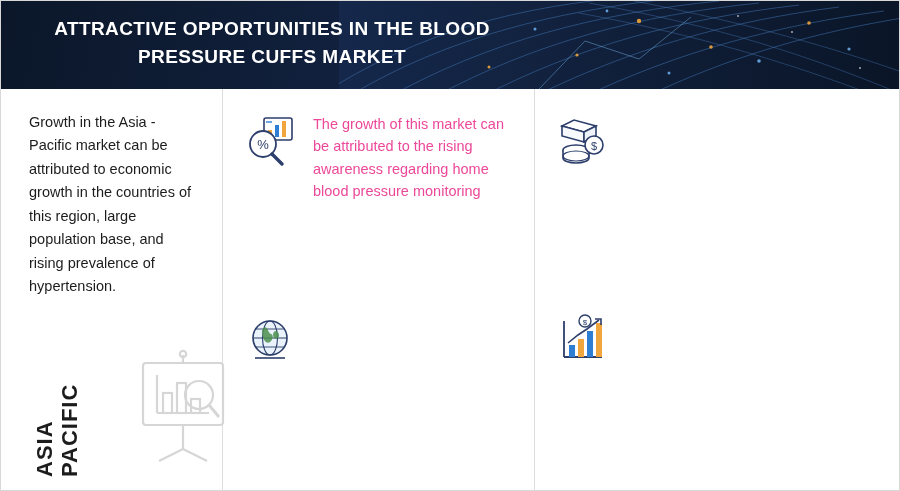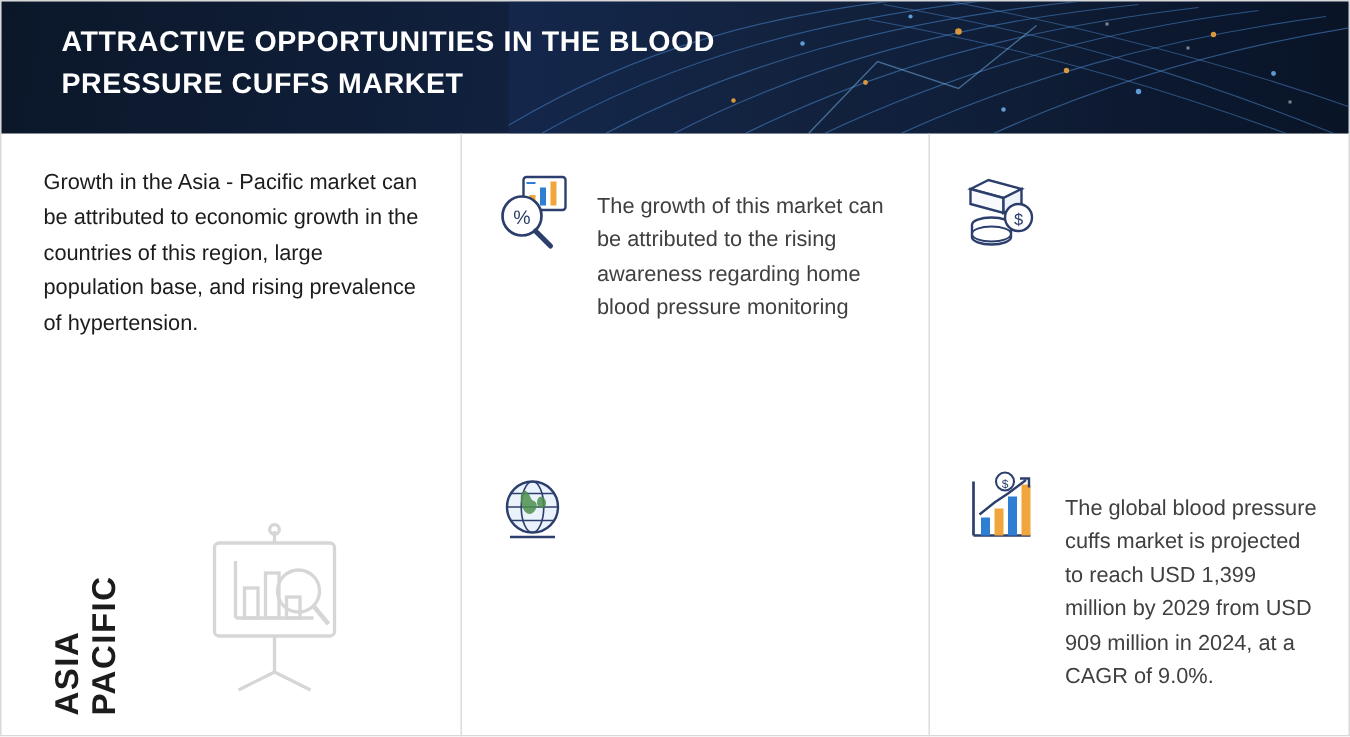--- a/index.html
+++ b/index.html
@@ -21,49 +21,50 @@
   
   .header {
     position: relative;
     height: 88px;
     background: #0d1b33;
     background: linear-gradient(100deg, #0b1729 0%, #122241 45%, #16294c 70%, #0e1c34 100%);
     overflow: hidden;
   }
   .header-title {
     position: absolute;
-    left: 40px;
+    left: 11px;
     top: 14px;
     width: 520px;
     color: #ffffff;
     font-size: 19px;
     font-weight: bold;
     line-height: 1.45;
     letter-spacing: 0.4px;
     text-transform: uppercase;
     z-index: 5;
+    text-align: center;
   }
   .header-art {
     position: absolute;
     right: 0;
     top: 0;
     width: 560px;
     height: 88px;
     z-index: 1;
     opacity: 0.95;
   }
 
   
   .body {
     position: relative;
     height: 402px;
     display: flex;
   }
   .left-panel {
-    width: 307px;
+    width: 222px;
     border-right: 1px solid #dcdcdc;
     position: relative;
     padding: 22px 22px 4px 28px;
   }
   .left-text {
     font-size: 14.5px;
     line-height: 1.62;
     color: #1c1c1c;
   }
   .asia-block {
@@ -123,23 +124,22 @@
     flex: 0 0 auto;
     width: 58px;
     height: 58px;
     display: flex;
     align-items: center;
     justify-content: center;
   }
   .cell-text {
     font-size: 14.5px;
     line-height: 1.55;
-    color: #404040;
+    color: #ec4899;
     padding-top: 2px;
-    margin-top: 14px;
   }
   .row-bottom .cell { align-items: flex-start; }
 </style>
 </head>
 <body>
 
 <div class="page">
 
   <div class="header">
     <svg class="header-art" viewBox="0 0 560 88" preserveAspectRatio="none">
@@ -278,20 +278,19 @@
                 <rect x="15" y="32" width="6" height="12" fill="#2e7fd4"></rect>
                 <rect x="24" y="26" width="6" height="18" fill="#f0a63c"></rect>
                 <rect x="33" y="18" width="6" height="26" fill="#2e7fd4"></rect>
                 <rect x="42" y="10" width="6" height="34" fill="#f0a63c"></rect>
                 <path d="M14 30 L24 22 L33 16 L45 7" stroke="#2c3e6b" stroke-width="1.6" fill="none"></path>
                 <path d="M41 6 h6 v6" stroke="#2c3e6b" stroke-width="1.6" fill="none"></path>
                 <circle cx="31" cy="8" r="6" fill="#ffffff" stroke="#2c3e6b" stroke-width="1.4"></circle>
                 <text x="31" y="12" font-size="8" font-family="Liberation Sans, sans-serif" fill="#2c3e6b" text-anchor="middle">$</text>
               </svg>
             </div>
-            <div class="cell-text">The global blood pressure cuffs market is projected to reach USD 1,399 million by 2029 from USD 909 million in 2024, at a CAGR of 9.0%.</div>
           </div>
         </div>
 
       </div>
     </div>
   </div>
 </div>
 
 </body></html>

